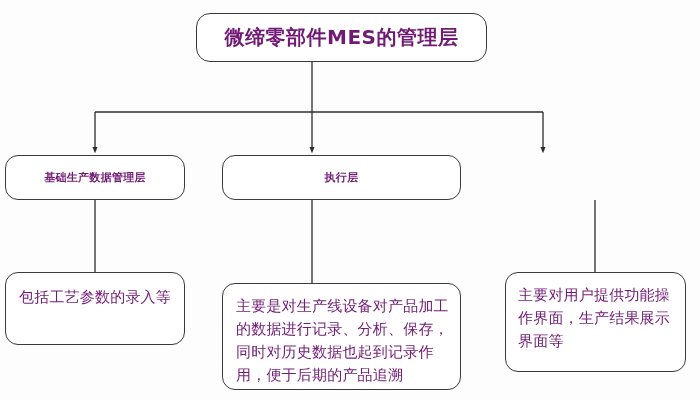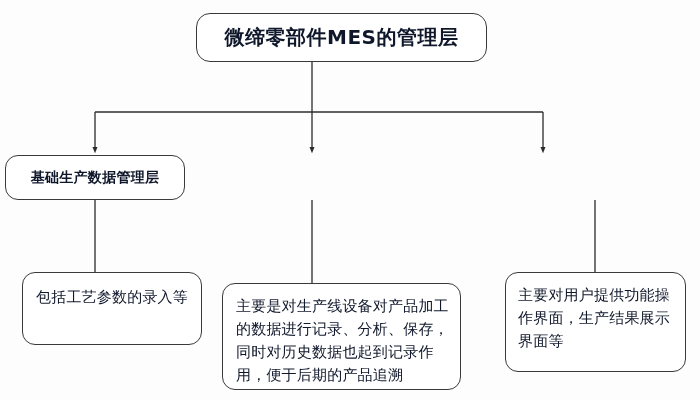--- a/index.html
+++ b/index.html
@@ -37,21 +37,21 @@
     border: 1.6px solid #3a3a3a;
     border-radius: 13px;
     display: flex;
     align-items: center;
     overflow: hidden;
   }
   .node.center-text {
     justify-content: center;
   }
   .node-label {
-    color: #0f172a;
+    color: #701a75;
     white-space: pre-line;
   }
   
   #node-title {
     left: 196px;
     top: 13px;
     width: 291px;
     height: 49px;
     border-width: 1.8px;
     border-radius: 14px;
@@ -63,21 +63,21 @@
     letter-spacing: 0.5px;
     text-align: center;
   }
   
   .tier2 {
     top: 155px;
     height: 45px;
     justify-content: center;
   }
   .tier2 .node-label {
-    font-size: 14px;
+    font-size: 11px;
     font-weight: bold;
     text-align: left;
     letter-spacing: 0.3px;
   }
   #node-layer-data  { left: 5px;   width: 180px; }
   #node-layer-exec  { left: 222px; width: 239px; }
   #node-layer-ops   { left: 505px; width: 181px; }
   
   .tier3 {
     align-items: flex-start;
@@ -86,21 +86,20 @@
     font-size: 15px;
     line-height: 23px;
     text-align: left;
     letter-spacing: 0.2px;
   }
   #node-desc-data {
     left: 5px;
     top: 272px;
     width: 180px;
     height: 73px;
-    margin-left: 17px;
   }
   #node-desc-data .node-label {
     padding: 13px 12px 0 13px;
   }
   #node-desc-exec {
     left: 222px;
     top: 283px;
     width: 239px;
     height: 107px;
   }
@@ -145,20 +144,23 @@
   </svg>
 
   <div class="node center-text" id="node-title">
     <span class="node-label">微缔零部件MES的管理层</span>
   </div>
 
   <div class="node tier2" id="node-layer-data">
     <span class="node-label">基础生产数据管理层</span>
   </div>
 
+  <div class="node tier2" id="node-layer-exec">
+    <span class="node-label">执行层</span>
+  </div>
 
 
   <div class="node tier3" id="node-desc-data">
     <span class="node-label">包括工艺参数的录入等</span>
   </div>
 
   <div class="node tier3" id="node-desc-ops">
     <span class="node-label">主要对用户提供功能操作界面，生产结果展示界面等</span>
   </div>
 

